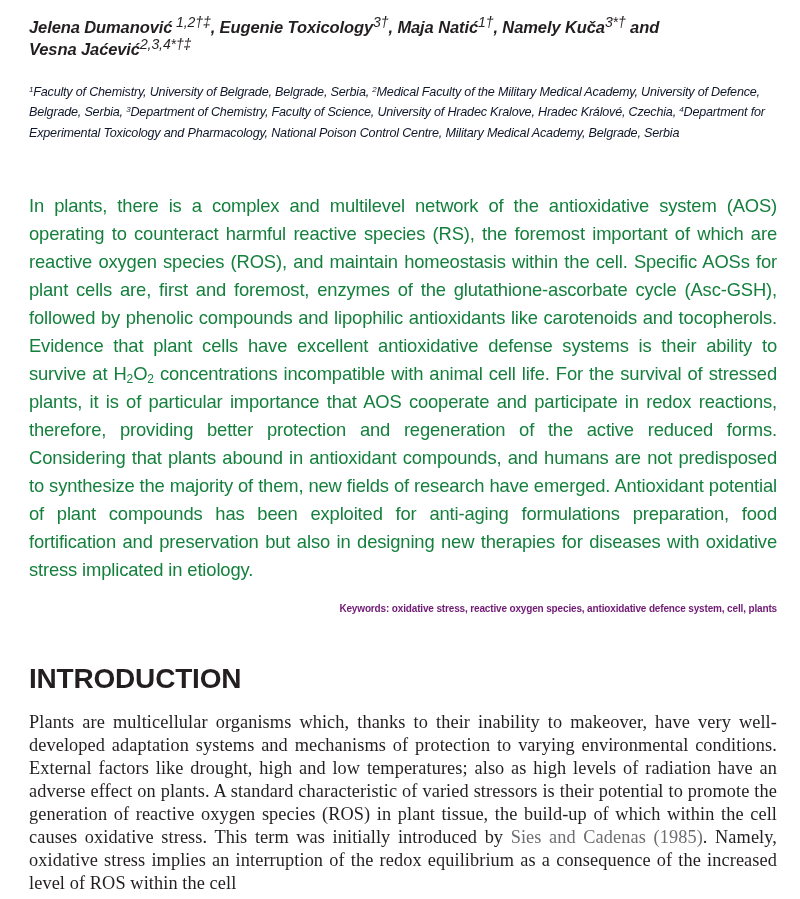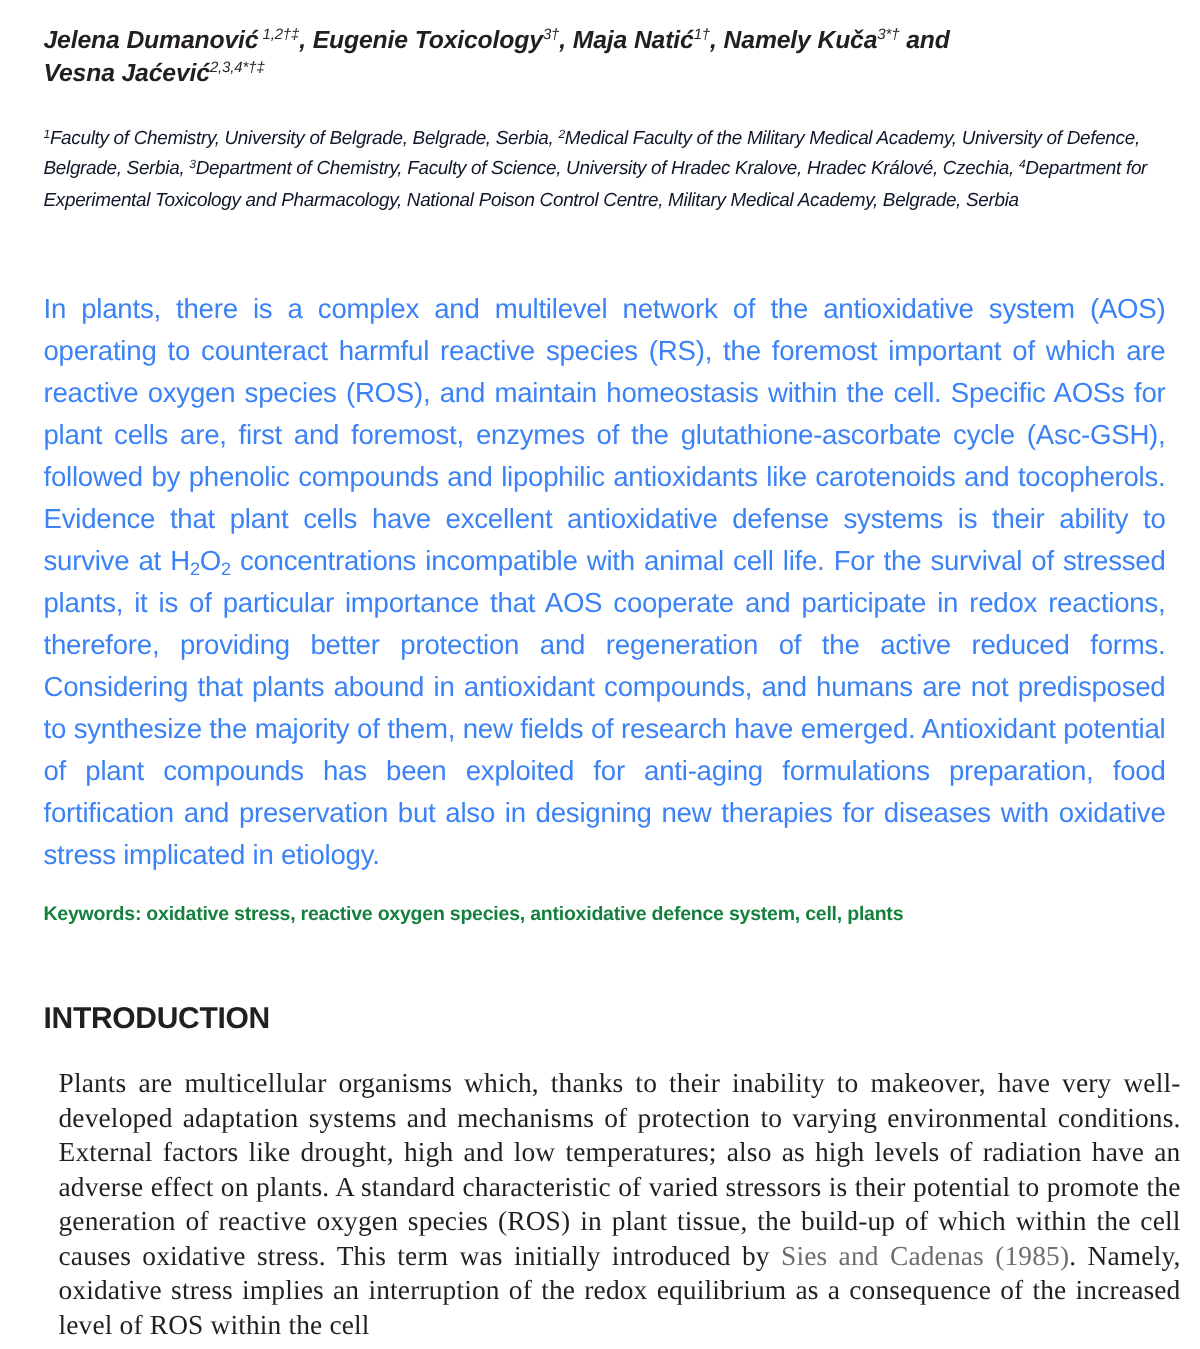--- a/index.html
+++ b/index.html
@@ -27,21 +27,21 @@
       width: 748px;
       font-family: "Liberation Sans", sans-serif;
       font-style: italic;
       font-weight: bold;
       font-size: 16.5px;
       line-height: 22px;
       color: #231f20;
       letter-spacing: -0.1px;
     }
     .authors sup {
-      font-size: 10px;
+      font-size: 14px;
       font-weight: normal;
       vertical-align: 6px;
       line-height: 0;
     }
     .affiliations {
       position: absolute;
       top: 82px;
       left: 0;
       width: 748px;
       font-family: "Liberation Sans", sans-serif;
@@ -57,56 +57,57 @@
       line-height: 0;
     }
     .abstract {
       position: absolute;
       top: 192px;
       left: 0;
       width: 748px;
       font-family: "Liberation Sans", sans-serif;
       font-size: 18.4px;
       line-height: 28px;
-      color: #3b82f6;
+      color: #15803d;
       text-align: justify;
       letter-spacing: -0.15px;
     }
     .abstract sub {
       font-size: 12px;
       vertical-align: -3px;
       line-height: 0;
     }
     .keywords {
       position: absolute;
       top: 600px;
       left: 0;
       width: 748px;
       font-family: "Liberation Sans", sans-serif;
       font-weight: bold;
-      font-size: 13px;
+      font-size: 10px;
       line-height: 18px;
-      color: #15803d;
+      color: #701a75;
       letter-spacing: -0.15px;
+      text-align: right;
     }
     .section-heading {
       position: absolute;
       top: 663px;
       left: 0;
       font-family: "Liberation Sans", sans-serif;
       font-weight: bold;
-      font-size: 20px;
+      font-size: 28px;
       line-height: 32px;
       color: #231f20;
       letter-spacing: -0.2px;
     }
     .intro {
       position: absolute;
       top: 711px;
-      left: 10px;
+      left: 0;
       width: 748px;
       font-family: "Liberation Serif", serif;
       font-size: 18.3px;
       line-height: 23px;
       color: #231f20;
       text-align: justify;
       letter-spacing: 0.1px;
     }
     .citation {
       color: #6d6e71;

